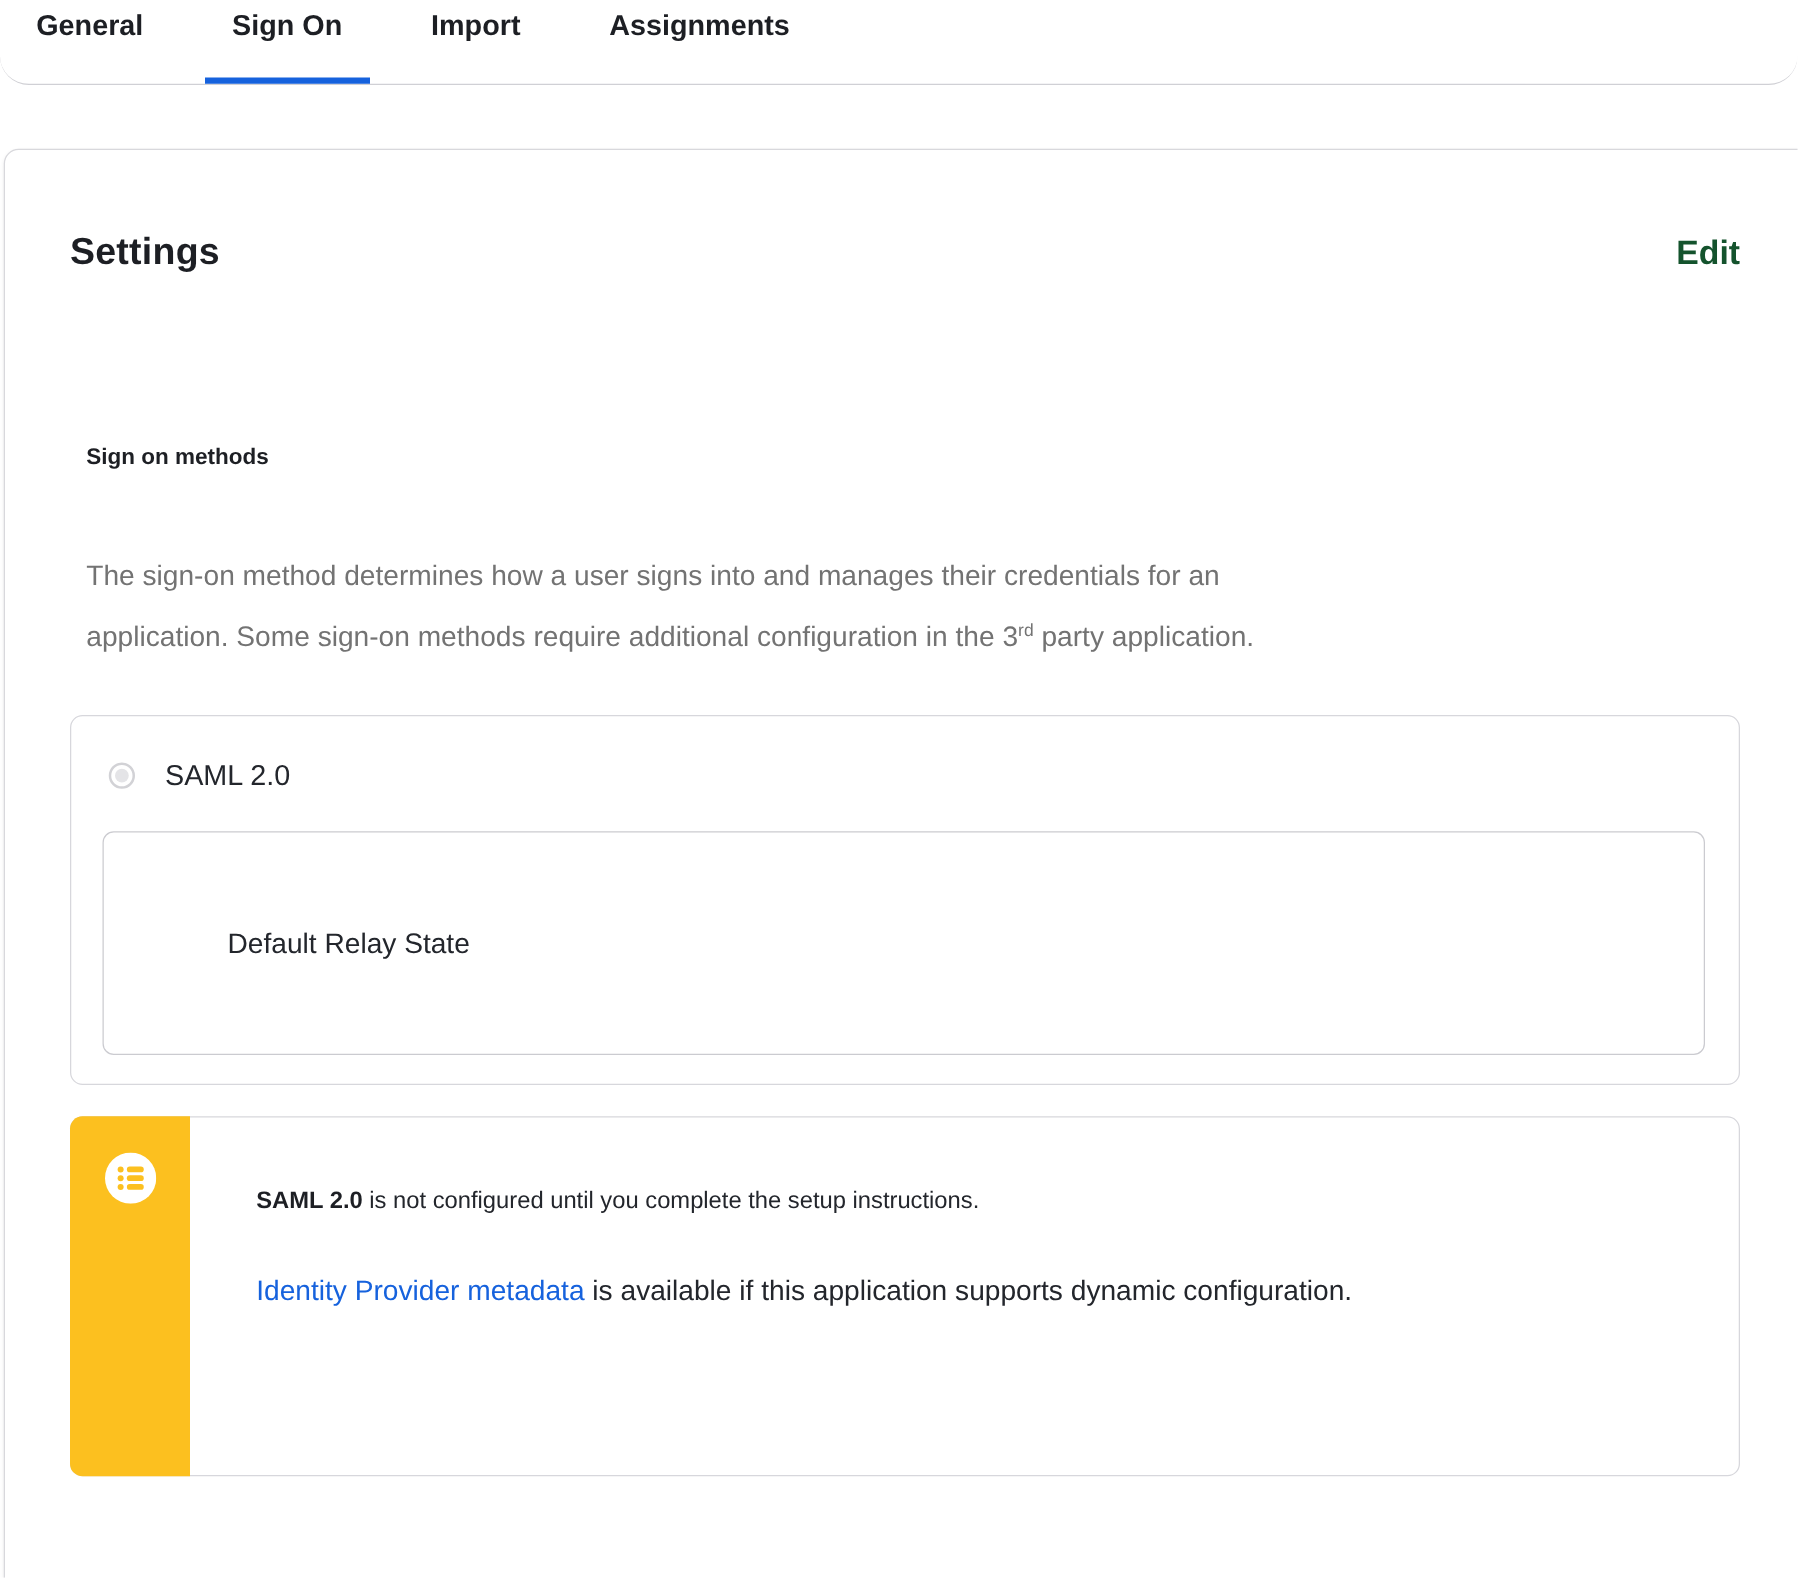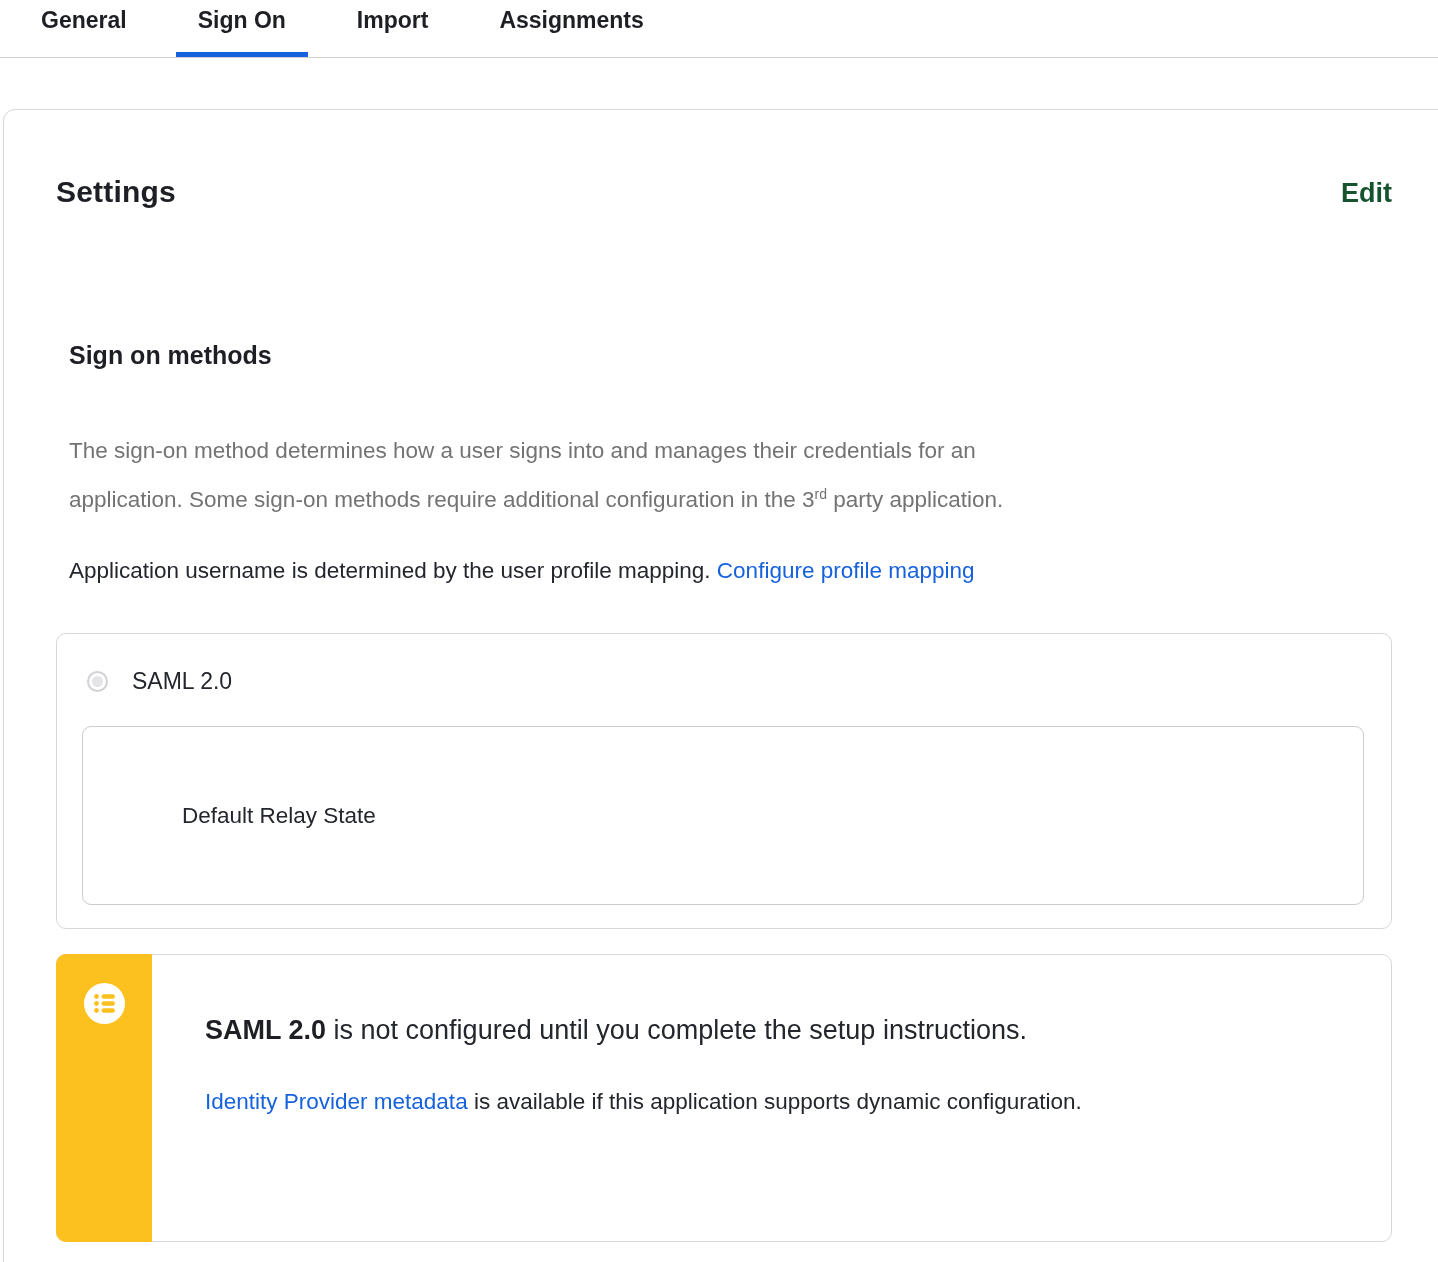--- a/index.html
+++ b/index.html
@@ -10,25 +10,26 @@
     overflow: hidden;
     background: #ffffff;
     font-family: "Liberation Sans", sans-serif;
     color: #1d1f24;
   }
 
   
   .tabbar {
     display: flex;
     align-items: stretch;
-    padding-left: 19px;
+    padding-left: 7px;
     border-bottom: 1px solid #d0d0d5;
-    height: 58px;
-    box-sizing: border-box;
-    background: #ffffff;
+    height: 68px;
+    box-sizing: border-box;
+    background: #ffffff;
+    border-radius: 23px;
   }
   .tab {
     font-size: 23px;
     font-weight: 700;
     color: #1d1f24;
     padding: 7px 22px 0 22px;
     margin-right: 27px;
     cursor: pointer;
     white-space: nowrap;
     box-sizing: border-box;
@@ -66,21 +67,21 @@
   .edit-link {
     font-size: 27px;
     font-weight: 700;
     color: #14532d;
     text-decoration: none;
     cursor: pointer;
   }
 
   .section-heading {
     margin: 110px 0 0 13px;
-    font-size: 25px;
+    font-size: 18px;
     font-weight: 700;
     line-height: 30px;
   }
 
   .para {
     margin: 56px 0 0 13px;
     font-size: 22.5px;
     line-height: 49px;
     color: #737373;
   }
@@ -175,21 +176,21 @@
   }
   .callout-icon {
     position: absolute;
     left: 28px;
     top: 29px;
     width: 41px;
     height: 41px;
   }
   .callout-message {
     padding-top: 33px;
-    font-size: 27px;
+    font-size: 19px;
     line-height: 30px;
     color: #23262c;
   }
   .callout-message b { font-weight: 700; color: #1d1f24; }
 
   .setup-button {
     display: inline-block;
     margin-top: 46px;
     padding: 19px 39px;
     border: 2px solid #1662dd;
@@ -227,23 +228,20 @@
     <a class="edit-link">Edit</a>
   </div>
 
   <h2 class="section-heading">Sign on methods</h2>
 
   <p class="para">
     <span class="line">The sign-on method determines how a user signs into and manages their credentials for an</span>
     <span class="line"><span>application. Some sign-on methods require additional configuration in the 3</span><sup>rd</sup><span> party application.</span></span>
   </p>
 
-  <p class="para-2">
-    <span>Application username is determined by the user profile mapping. </span><a class="text-link">Configure profile mapping</a>
-  </p>
 
   <div class="method-box">
     <div class="radio-row">
       <span class="radio"></span>
       <span class="radio-label">SAML 2.0</span>
     </div>
     <div class="field-box">
       <span class="field-label">Default Relay State</span>
     </div>
   </div>

